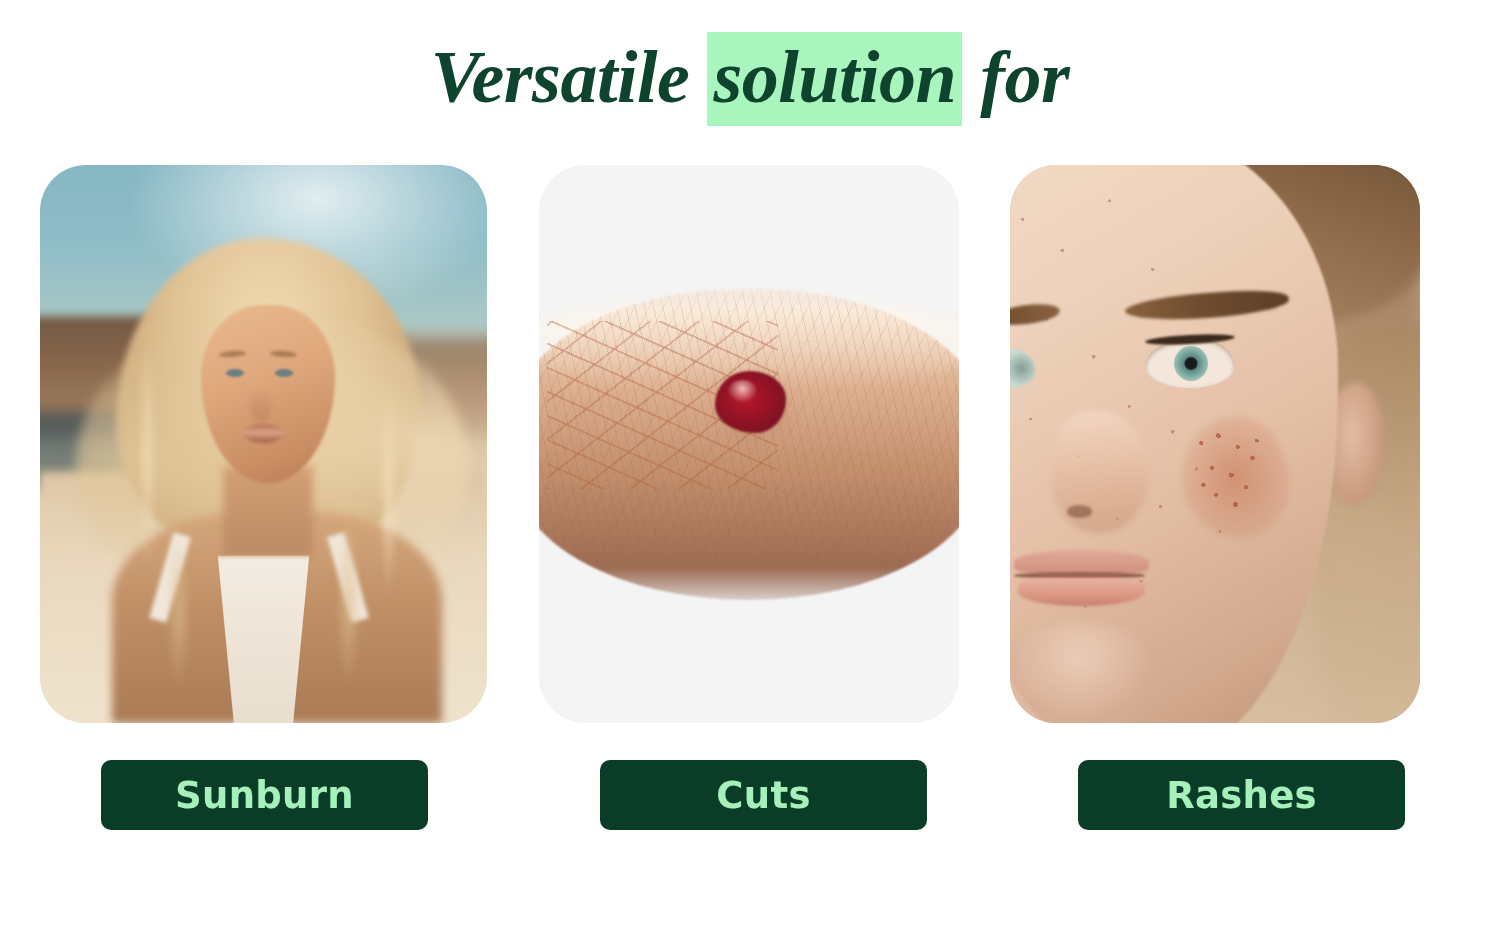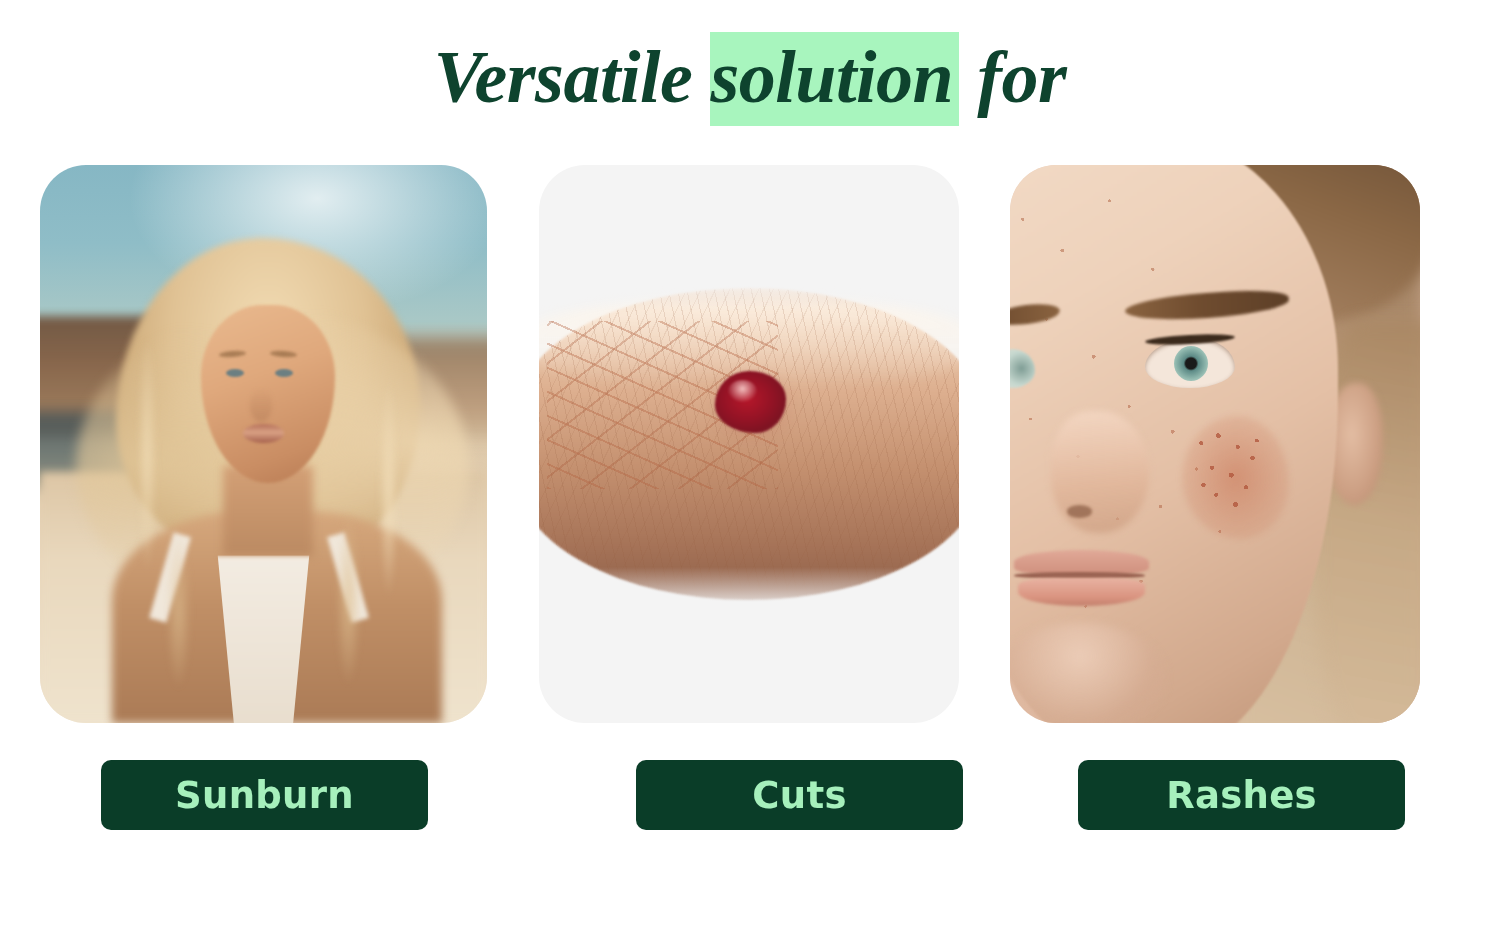--- a/index.html
+++ b/index.html
@@ -31,21 +31,21 @@
     font-weight: 700;
     font-size: 74px;
     line-height: 1.12;
     color: #0E432E;
     white-space: nowrap;
     letter-spacing: -0.5px;
   }
   .headline .hl-plain { }
   .headline .hl-mark {
     background: #A8F5BE;
-    padding: 4px 6px 8px 0;
+    padding: 4px 6px 8px 6px;
     color: #0E432E;
   }
 
   
   .cards {
     position: absolute;
     left: 40px;
     top: 165px;
     width: 1380px;
     height: 558px;
@@ -654,21 +654,21 @@
     display: flex;
     align-items: center;
     justify-content: center;
     color: #A6F0BC;
     font-family: "DejaVu Sans", "Liberation Sans", sans-serif;
     font-size: 37px;
     font-weight: 700;
     letter-spacing: .3px;
   }
   .pill-sunburn { left: 101px;  width: 327px; }
-  .pill-cuts    { left: 636px;  width: 327px; }
+  .pill-cuts    { left: 600px;  width: 327px; }
   .pill-rashes  { left: 1078px; width: 327px; }
 
   .and-more {
     position: absolute;
     left: 1078px;
     top: 838px;
     width: 327px;
     text-align: center;
     font-family: "DejaVu Sans", "Liberation Sans", sans-serif;
     font-size: 40px;

